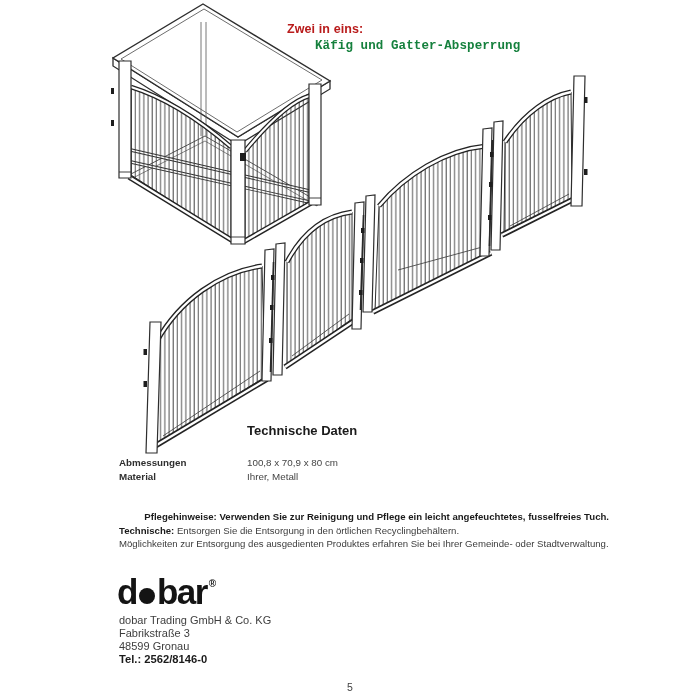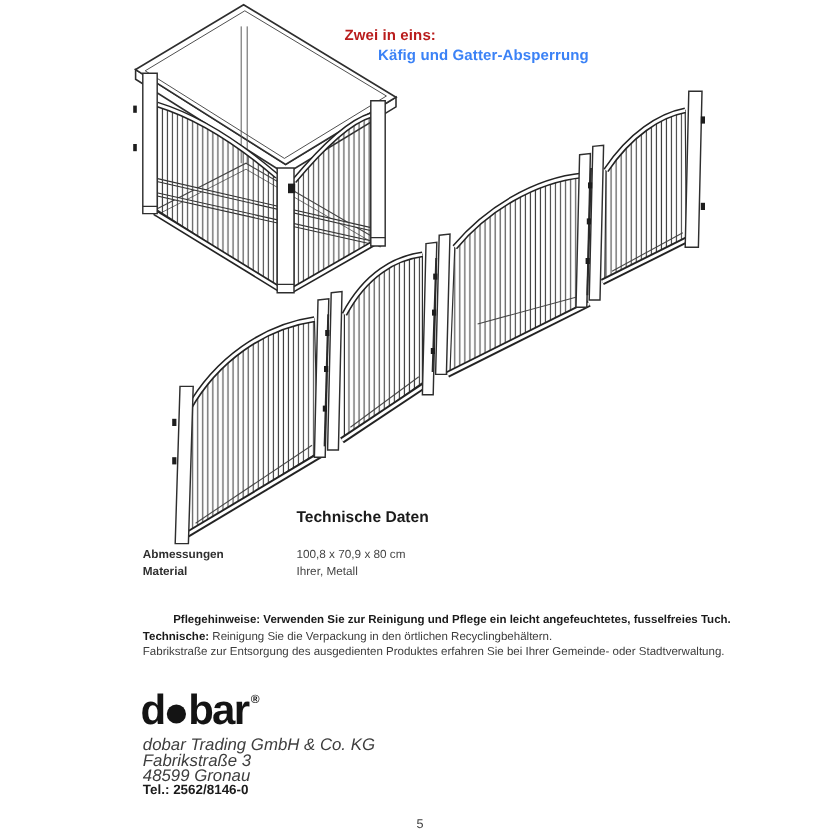--- a/index.html
+++ b/index.html
@@ -6,39 +6,39 @@
   html,body { width:700px; height:700px; background:#ffffff; overflow:hidden; }
   body { position:relative; font-family:"Liberation Sans", sans-serif; color:#3c3c3c; }
 
   .abs { position:absolute; }
 
   
   #drawing { position:absolute; left:0; top:0; width:700px; height:700px; }
 
   
   .headline-1 { left:287px; top:22px;  font-size:12.5px; font-weight:700; color:#b91c1c; letter-spacing:.1px; }
-  .headline-2 { left:315px; top:39px;  font-size:12.5px; font-weight:700; color:#3b82f6; letter-spacing:.1px; }
+  .headline-2 { left:315px; top:39px;  font-size:12.5px; font-weight:700; color:#15803d; letter-spacing:.1px;font-family:Liberation Mono, monospace; }
 
   
   .tech-title { left:247px; top:423px; font-size:13px; font-weight:700; color:#1b1b1b; }
   .spec-table { left:119px; top:456px; font-size:9.8px; }
   .spec-row   { display:flex; line-height:14px;align-items:center; }
   .spec-label { width:128px; font-weight:600; color:#2f2f2f; }
   .spec-value { color:#454545; }
 
   
   .care { left:119px; top:510px; width:490px; font-size:9.6px; line-height:13.5px; color:#3c3c3c; }
   .care .b { font-weight:700; color:#1b1b1b;text-align:right; }
 
   
   .logo { left:117px; top:566px; font-size:35px; font-weight:700; letter-spacing:-1.5px; color:#141414; line-height:36px; }
   .logo .dot { display:inline-block; width:16px; height:16px; border-radius:50%; background:#141414; margin:0 2px; }
   .logo .reg { font-size:10px; font-weight:700; letter-spacing:0; vertical-align:17px; margin-left:2px; }
 
-  .address { left:119px; top:614px; font-size:14px; line-height:12.8px; color:#3e3e3e;font-style:italic; }
+  .address { left:119px; top:614px; font-size:11px; line-height:12.8px; color:#3e3e3e; }
   .phone   { left:119px; top:653px; font-size:11.2px; font-weight:700; color:#1b1b1b; }
 
   .pagenum { left:0; top:681px; width:700px; text-align:center; font-size:10.5px; color:#3e3e3e; }
 </style>
 </head>
 <body>
 
 <svg id="drawing" viewBox="0 0 700 700">
   <defs>
     <pattern id="bars" patternUnits="userSpaceOnUse" width="4.2" height="8">
@@ -173,22 +173,22 @@
     <span class="spec-value">100,8 x 70,9 x 80 cm</span>
   </div>
   <div class="spec-row">
     <span class="spec-label">Material</span>
     <span class="spec-value">Ihrer, Metall</span>
   </div>
 </div>
 
 <div class="abs care">
   <div class="b">Pflegehinweise: Verwenden Sie zur Reinigung und Pflege ein leicht angefeuchtetes, fusselfreies Tuch.</div>
-  <div><span class="b">Technische:</span><span> Reinigung Sie die Verpackung in den örtlichen Recyclingbehältern.</span></div>
-  <div>Fabrikstraße zur Entsorgung des ausgedienten Produktes erfahren Sie bei Ihrer Gemeinde- oder Stadtverwaltung.</div>
+  <div><span class="b">Technische:</span><span> Entsorgen Sie die Entsorgung in den örtlichen Recyclingbehältern.</span></div>
+  <div>Möglichkeiten zur Entsorgung des ausgedienten Produktes erfahren Sie bei Ihrer Gemeinde- oder Stadtverwaltung.</div>
 </div>
 
 <div class="abs logo">
   <span>d</span><span class="dot"></span><span>bar</span><span class="reg">®</span>
 </div>
 
 <div class="abs address">
   <div>dobar Trading GmbH &amp; Co. KG</div>
   <div>Fabrikstraße 3</div>
   <div>48599 Gronau</div>

